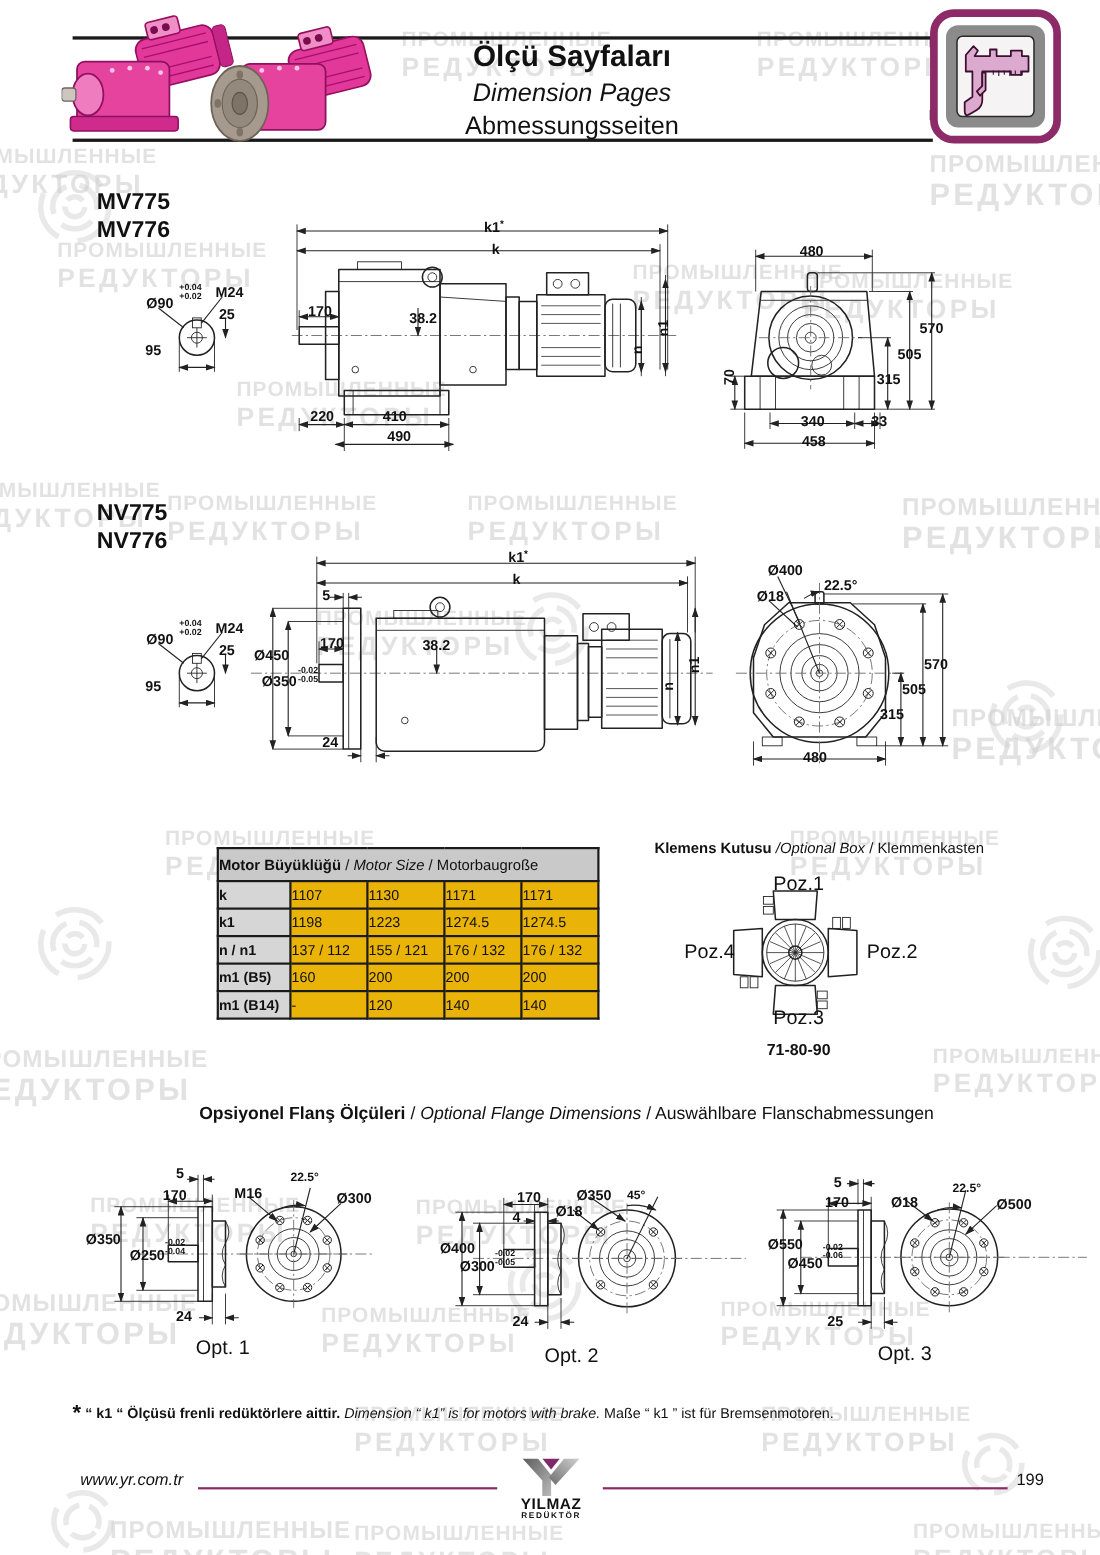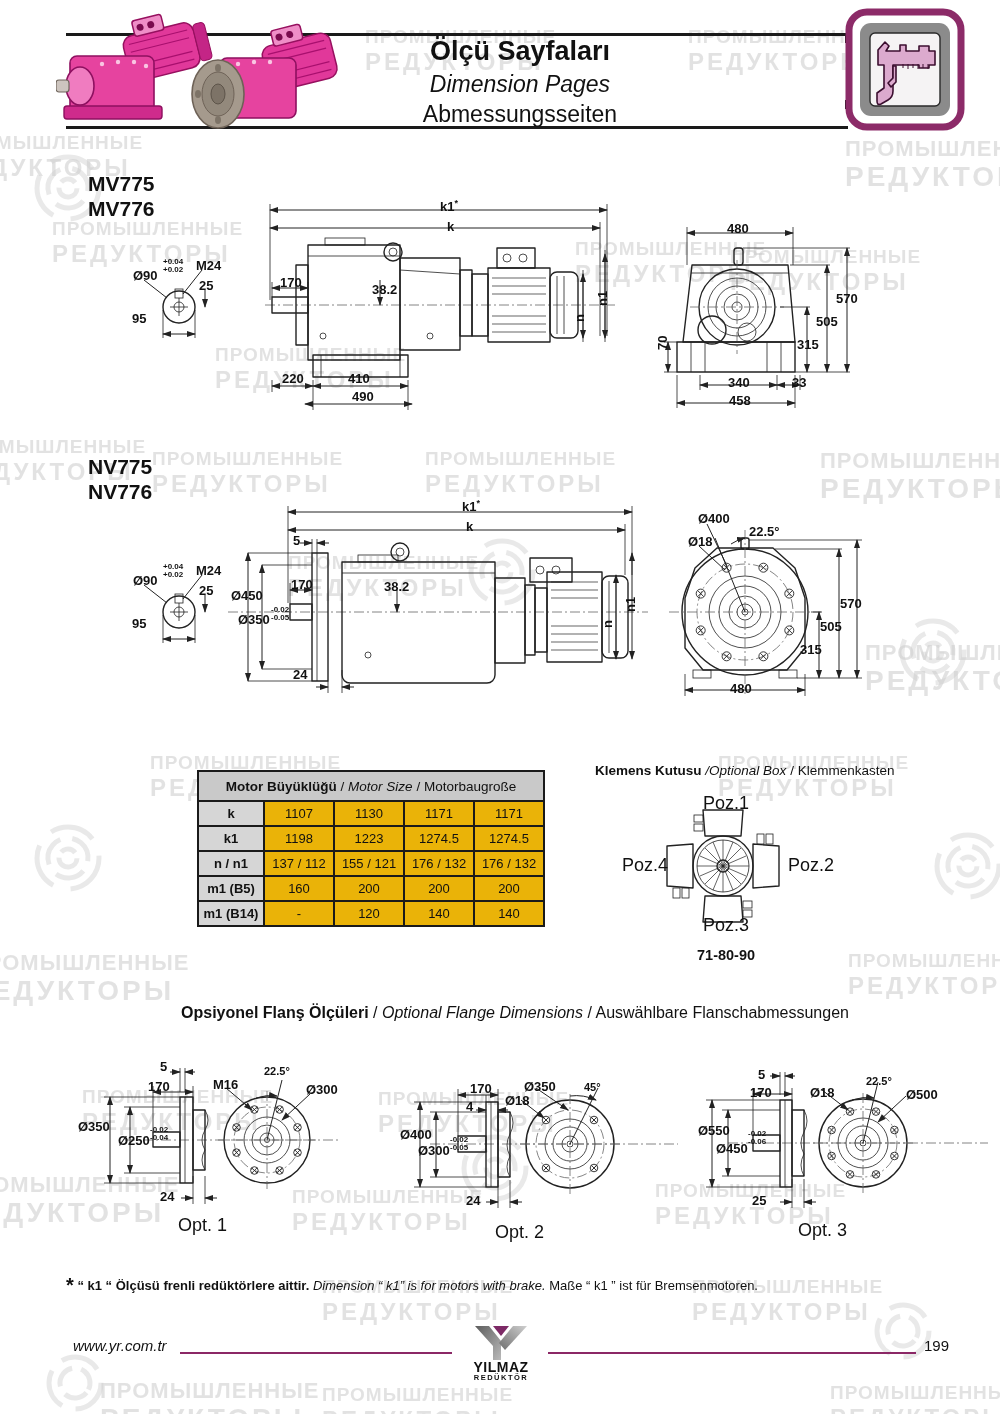--- a/index.html
+++ b/index.html
@@ -31,21 +31,21 @@
   .dwg{position:absolute;z-index:2;}
   svg .ol{stroke:#222;stroke-width:1.4;fill:none;stroke-linejoin:round;}
   svg .fl{stroke:#222;stroke-width:.8;fill:none;}
   svg .dl{stroke:#222;stroke-width:1;fill:none;}
   svg .cl{stroke:#666;stroke-width:.8;fill:none;stroke-dasharray:10 3 2 3;}
   svg .fin{stroke:#222;stroke-width:.7;}
   svg .bolt circle{stroke:#222;stroke-width:.9;fill:none;}
   svg .bolt path{stroke:#222;stroke-width:.9;}
   
   .spec{position:absolute;left:197px;top:770px;border-collapse:collapse;z-index:2;
-        font-size:13px;text-align:center;padding-left:30px;}
+        font-size:13px;text-align:left;padding-left:30px;}
   .spec td,.spec th{border:2px solid #1a1a1a;padding:0;}
   .spec .t-title{background:#c9c9c9;height:28px;font-size:13.5px;}
   .spec .hd{background:#d6d6d6;height:38px;font-weight:bold;line-height:1.25;}
   .spec .lbl{background:#d6d6d6;font-weight:bold;width:64px;}
   .spec td.val{width:68px;background:#eab308;}
   .spec tr.r{height:25px;}
   .sect-title{position:absolute;z-index:2;white-space:nowrap;}
   .ftnote{position:absolute;left:66px;top:1274px;z-index:2;font-size:13px;white-space:nowrap;}
   .footer-line{position:absolute;top:1352px;height:2px;background:#8b2866;z-index:2;}
   .url{position:absolute;left:73px;top:1337px;font-style:italic;font-size:15px;z-index:2;}
@@ -794,21 +794,21 @@
   </div>
   <span class="dim" style="left:470px;top:1082px">170</span>
   <span class="dim" style="left:466px;top:1100px">4</span>
   <span class="dim" style="left:400px;top:1128px">Ø400</span>
   <span class="dim" style="left:418px;top:1144px">Ø300</span>
   <span class="tol" style="left:450px;top:1136px">-0.02</span>
   <span class="tol" style="left:450px;top:1144px">-0.05</span>
   <span class="dim" style="left:466px;top:1194px">24</span>
   <span class="dim" style="left:524px;top:1080px">Ø350</span>
   <span class="dim" style="left:505px;top:1094px">Ø18</span>
-  <span class="dim sm" style="left:584px;top:1082px">45°</span>
+  <span class="dim sm" style="left:570px;top:1082px">45°</span>
   <span class="cap" style="left:495px;top:1222px">Opt. 2</span>
 
   <div class="dwg" style="left:688px;top:1048px;width:312px;height:190px">
     <svg viewBox="0 0 312 190" width="312" height="190">
       <line class="cl" x1="40" y1="95" x2="300" y2="95"></line>
       <rect class="ol" x="92" y="52" width="12" height="87"></rect>
       <line class="fl" x1="97" y1="52" x2="97" y2="139"></line>
       <rect class="ol" x="104" y="62" width="12" height="66"></rect>
       <rect class="ol" x="65" y="87" width="27" height="16"></rect>
       <path class="fl" d="M116 62 q6 11 0 22 q-6 11 0 22 q-6 11 0 22"></path>

